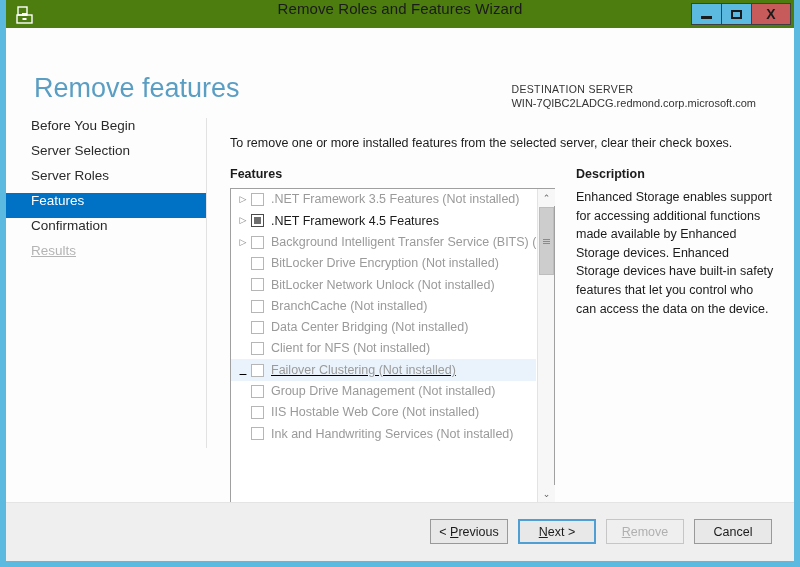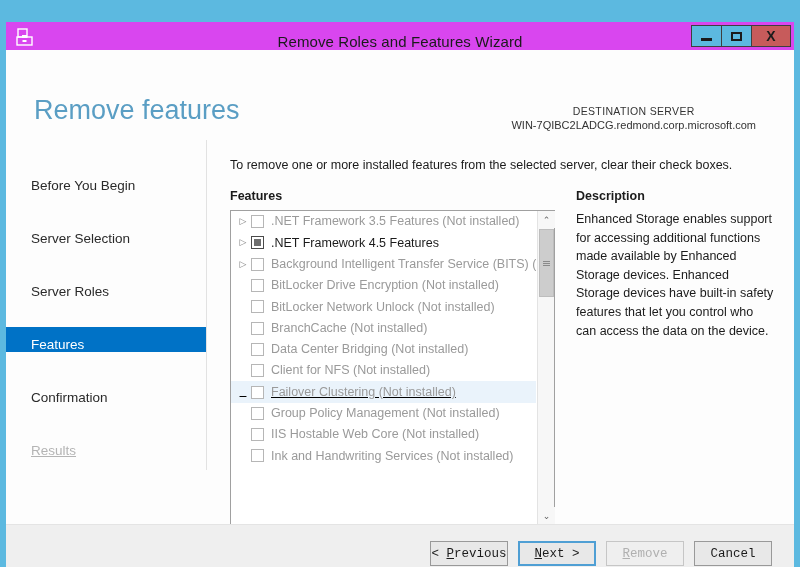--- a/index.html
+++ b/index.html
@@ -22,24 +22,23 @@
     height: 567px;
     background: #5cb9e0;
     box-sizing: border-box;
     padding: 0 6px 6px 6px;
   }
 
   
   .titlebar {
     position: relative;
     height: 28px;
-    background: #d946ef;
-    display: flex;
-    align-items: flex-end;
-    margin-top: 22px;
+    background: #4d7c0f;
+    display: flex;
+    align-items: flex-start;
   }
   .app-icon {
     position: absolute;
     left: 8px;
     top: 4px;
     width: 22px;
     height: 22px;
   }
   .title-text {
     width: 100%;
@@ -112,21 +111,21 @@
     color: #5a9ec4;
     font-family: "Liberation Sans", sans-serif;
     font-weight: normal;
     line-height: 1;
     white-space: nowrap;
   }
   .dest-block {
     position: absolute;
     right: 38px;
     top: 54px;
-    text-align: center;
+    text-align: left;
     line-height: 14px;
     margin-left: 37px;
   }
   .dest-label {
     font-size: 10.5px;
     color: #333;
     letter-spacing: .35px;
     display: block;
   }
   .dest-server {
@@ -146,27 +145,26 @@
   .sidebar {
     position: absolute;
     left: 0; top: 0;
     width: 200px;
     border-right: 1px solid #e2e2e2;
     height: 330px;
   }
   .nav-item {
     height: 25px;
     display: flex;
-    align-items: flex-end;
+    align-items: flex-start;
     padding-left: 25px;
     font-size: 13.5px;
     color: #2a2a2a;
     box-sizing: border-box;
     white-space: nowrap;
-    margin-top: 28px;
   }
   .nav-item.active {
     background: #0072c6;
     color: #ffffff;
   }
   .nav-item.disabled {
     color: #b4b4b4;
     text-decoration: underline;
   }
 
@@ -398,21 +396,21 @@
     width: 78px;
     height: 25px;
     background: #e8e8e8;
     border: 1px solid #999999;
     box-sizing: border-box;
     font-size: 12.5px;
     color: #1b1b1b;
     display: flex;
     align-items: center;
     justify-content: center;
-    font-family: Liberation Mono, monospace;
+    font-family: Liberation Sans, sans-serif;
     cursor: default;
     white-space: nowrap;
   }
   .btn.focused {
     border: 2px solid #4f9fd4;
   }
   .btn.disabled {
     color: #b0b0b0;
     border-color: #c6c6c6;
     background: #efefef;
@@ -528,21 +526,21 @@
                 <span class="feat-label">Client for NFS (Not installed)</span>
               </div>
               <div class="feat-row hover">
                 <span class="expander blank">▷</span>
                 <span class="cb"></span>
                 <span class="feat-label">Failover Clustering (Not installed)</span>
               </div>
               <div class="feat-row">
                 <span class="expander blank">▷</span>
                 <span class="cb"></span>
-                <span class="feat-label">Group Policy Management (Not installed)</span>
+                <span class="feat-label">Group Drive Management (Not installed)</span>
               </div>
               <div class="feat-row">
                 <span class="expander blank">▷</span>
                 <span class="cb"></span>
                 <span class="feat-label">IIS Hostable Web Core (Not installed)</span>
               </div>
               <div class="feat-row">
                 <span class="expander blank">▷</span>
                 <span class="cb"></span>
                 <span class="feat-label">Ink and Handwriting Services (Not installed)</span>

